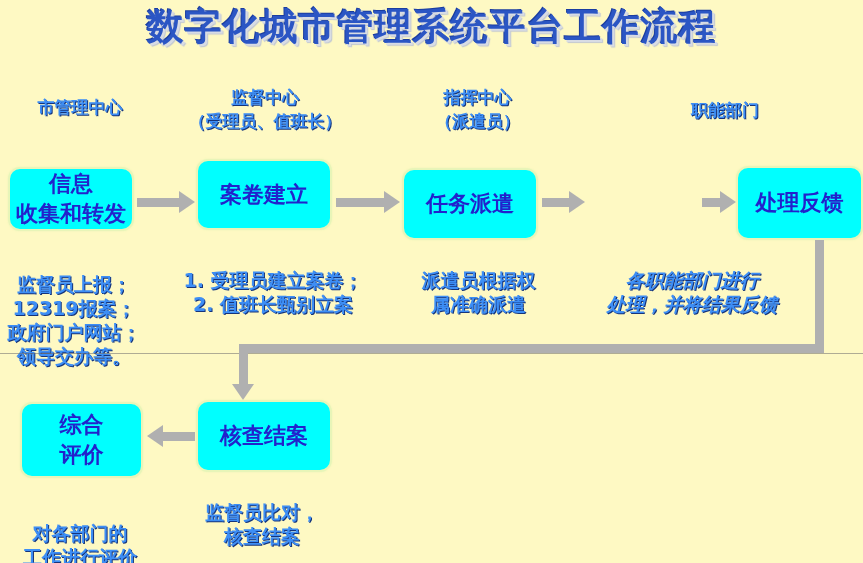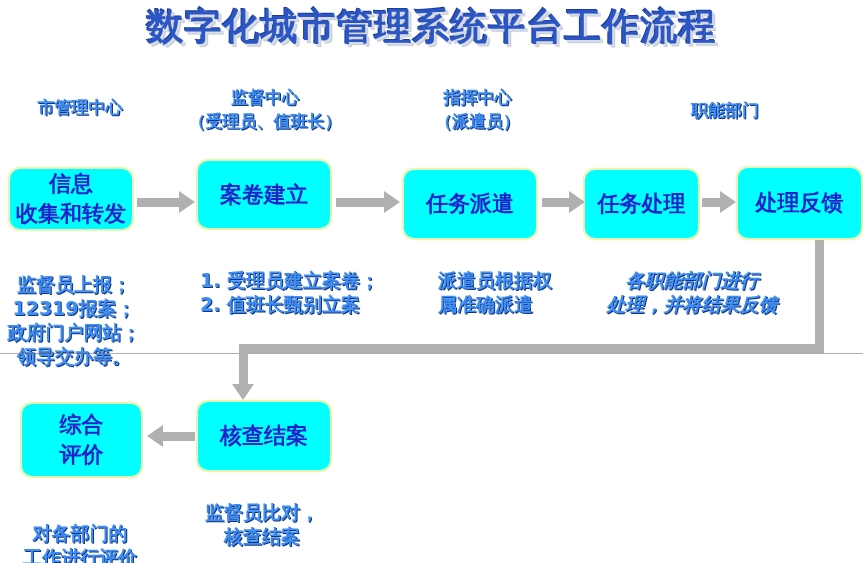--- a/index.html
+++ b/index.html
@@ -7,21 +7,21 @@
     padding: 0;
     background: #000000;
   }
   body {
     font-family: "DejaVu Sans", "Liberation Sans", sans-serif;
   }
   #canvas {
     position: relative;
     width: 863px;
     height: 563px;
-    background: #ffffff;
+    background: #fef9c3;
     overflow: hidden;
   }
 
   
   .title {
     position: absolute;
     left: 0;
     top: 2px;
     width: 863px;
     text-align: center;
@@ -77,21 +77,21 @@
     position: absolute;
     font-family: "DejaVu Sans", "Liberation Sans", sans-serif;
     font-size: 19px;
     font-weight: bold;
     color: #3d8ef5;
     line-height: 24px;
     white-space: pre-line;
     text-shadow: 1px 1px 0 #16347a;
   }
   .note.center { text-align: center; }
-  .note.left { text-align: left; margin-left: 42px; }
+  .note.left { text-align: center; }
 
   
   .arrow-h {
     position: absolute;
     height: 9px;
     background: #b0b0b0;
   }
   .arrow-head-r {
     position: absolute;
     width: 0; height: 0;
@@ -163,23 +163,20 @@
   </div>
 
   <div class="box" style="left:196px; top:159px; width:136px; height:71px;">
     <span>案卷建立</span>
   </div>
 
   <div class="box" style="left:402px; top:168px; width:136px; height:72px;">
     <span>任务派遣</span>
   </div>
 
-  <div class="box" style="left:583px; top:168px; width:117px; height:72px;">
-    <span>任务处理</span>
-  </div>
 
   <div class="box" style="left:736px; top:166px; width:127px; height:74px;">
     <span>处理反馈</span>
   </div>
 
   <div class="arrow-h" style="left:137px; top:198px; width:42px;"></div>
   <div class="arrow-head-r" style="left:179px; top:191px;"></div>
 
   <div class="arrow-h" style="left:336px; top:198px; width:48px;"></div>
   <div class="arrow-head-r" style="left:384px; top:191px;"></div>

